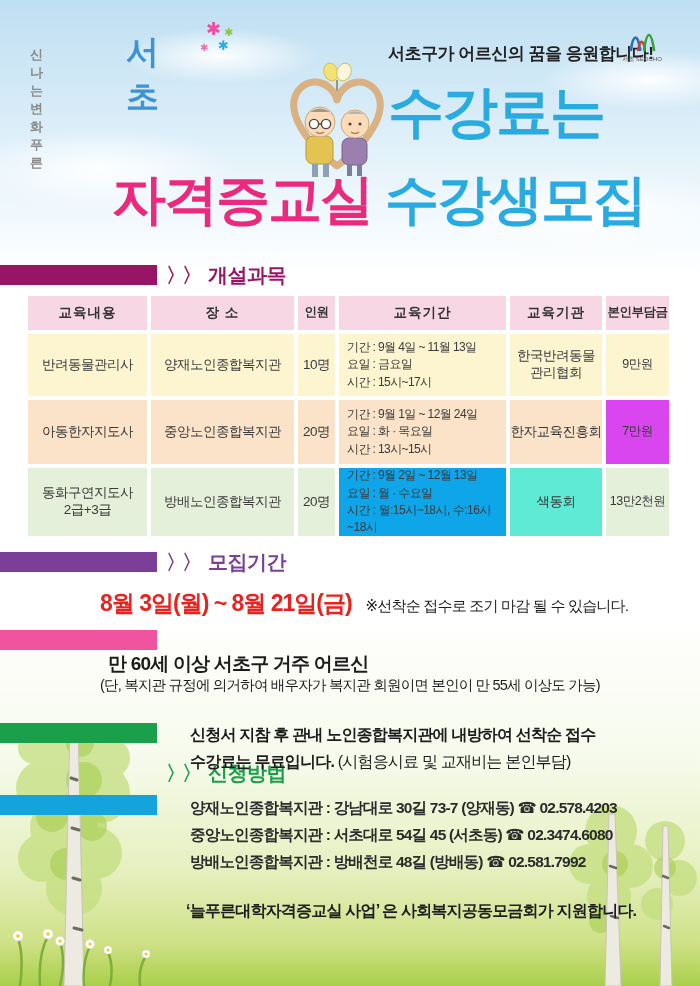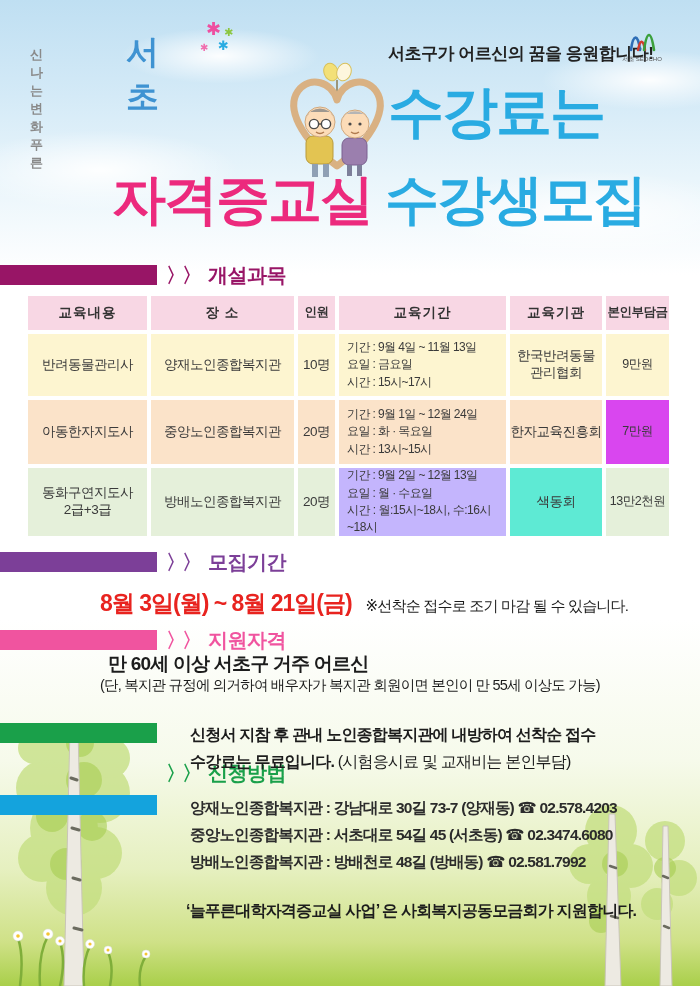--- a/index.html
+++ b/index.html
@@ -228,35 +228,34 @@
     <div class="cell period" style="background-color: rgb(251, 227, 201);"><span>기간 : 9월 1일 ~ 12월 24일
 요일 : 화 · 목요일
 시간 : 13시~15시</span></div>
     <div class="cell" style="background-color: rgb(251, 227, 201);">한자교육진흥회</div>
     <div class="cell fee" style="background-color: #d946ef;">7만원</div>
 
     <div class="cell" style="background-color: rgb(229, 240, 218);">동화구연지도사
 2급+3급</div>
     <div class="cell" style="background-color: rgb(229, 240, 218);">방배노인종합복지관</div>
     <div class="cell" style="background-color: rgb(229, 240, 218);">20명</div>
-    <div class="cell period" style="background-color: #c4b5fd;"><span>기간 : 9월 2일 ~ 12월 13일
+    <div class="cell period" style="background-color: #0ea5e9;"><span>기간 : 9월 2일 ~ 12월 13일
 요일 : 월 · 수요일</span><span class="small">시간 : 월:15시~18시, 수:16시~18시</span></div>
     <div class="cell" style="background-color: #5eead4;">색동회</div>
     <div class="cell fee" style="background-color: rgb(229, 240, 218);">13만2천원</div>
   </div>
 
   <div class="sec-bar" style="top: 552px; background-color: rgb(124, 63, 152);"></div>
   <div class="sec-title" style="top: 549px; color: rgb(124, 63, 152);"><span class="chev">〉〉</span><span>모집기간</span></div>
   <div class="period-body">
     <span class="period-date" style="color: rgb(232, 35, 31);">8월 3일(월) ~ 8월 21일(금)</span>
     <span class="period-note">※선착순 접수로 조기 마감 될 수 있습니다.</span>
   </div>
 
   <div class="sec-bar" style="top: 630px; background-color: rgb(240, 84, 159);"></div>
-  <div class="sec-title" style="top: 627px; color: rgb(240, 84, 159);"><span class="chev">〉〉</span><span>지원자격</span></div>
   <div class="elig-main">만 60세 이상 서초구 거주 어르신</div>
   <div class="elig-sub">(단, 복지관 규정에 의거하여 배우자가 복지관 회원이면 본인이 만 55세 이상도 가능)</div>
 
   <div class="sec-bar" style="top: 723px; background-color: rgb(26, 160, 74);"></div>
   <div class="sec-title" style="top: 720px; color: rgb(26, 160, 74); margin-top: 40px;"><span class="chev">〉〉</span><span>신청방법</span></div>
   <div class="apply-body">
     <div class="apply-line1">신청서 지참 후 관내 노인종합복지관에 내방하여 선착순 접수</div>
     <div><span class="apply-bold">수강료는 무료입니다.</span><span> (시험응시료 및 교재비는 본인부담)</span></div>
   </div>
 

